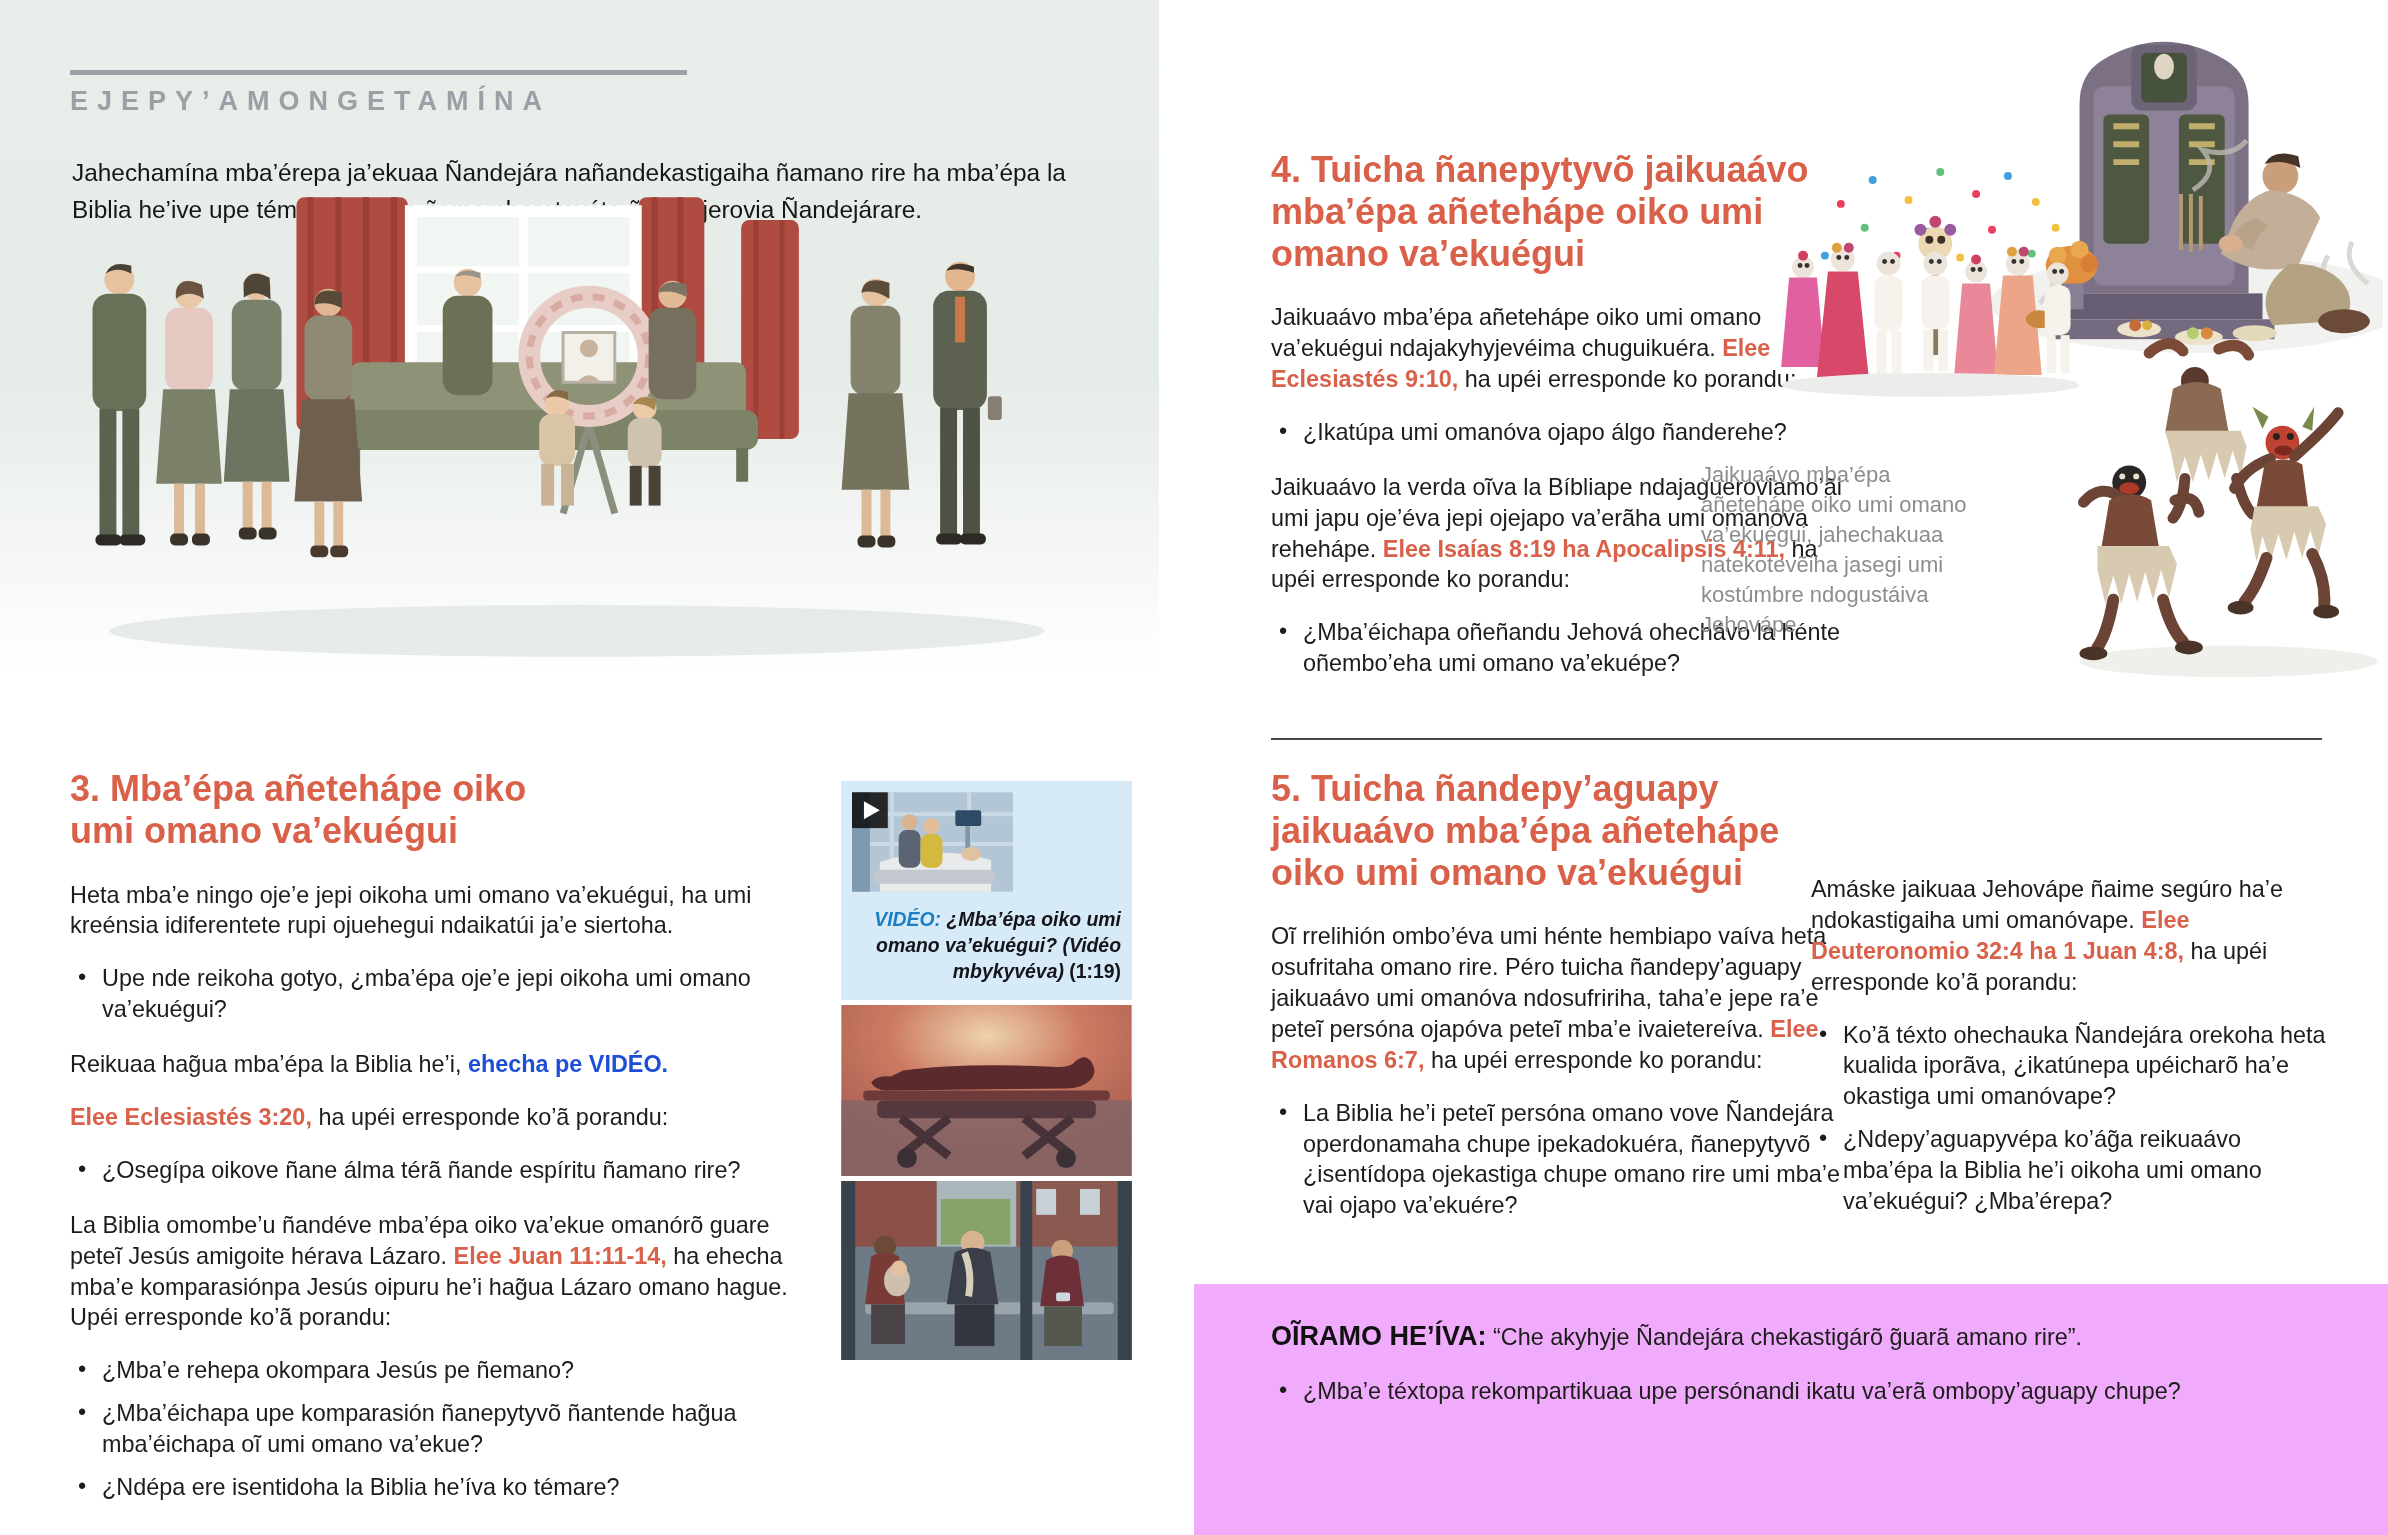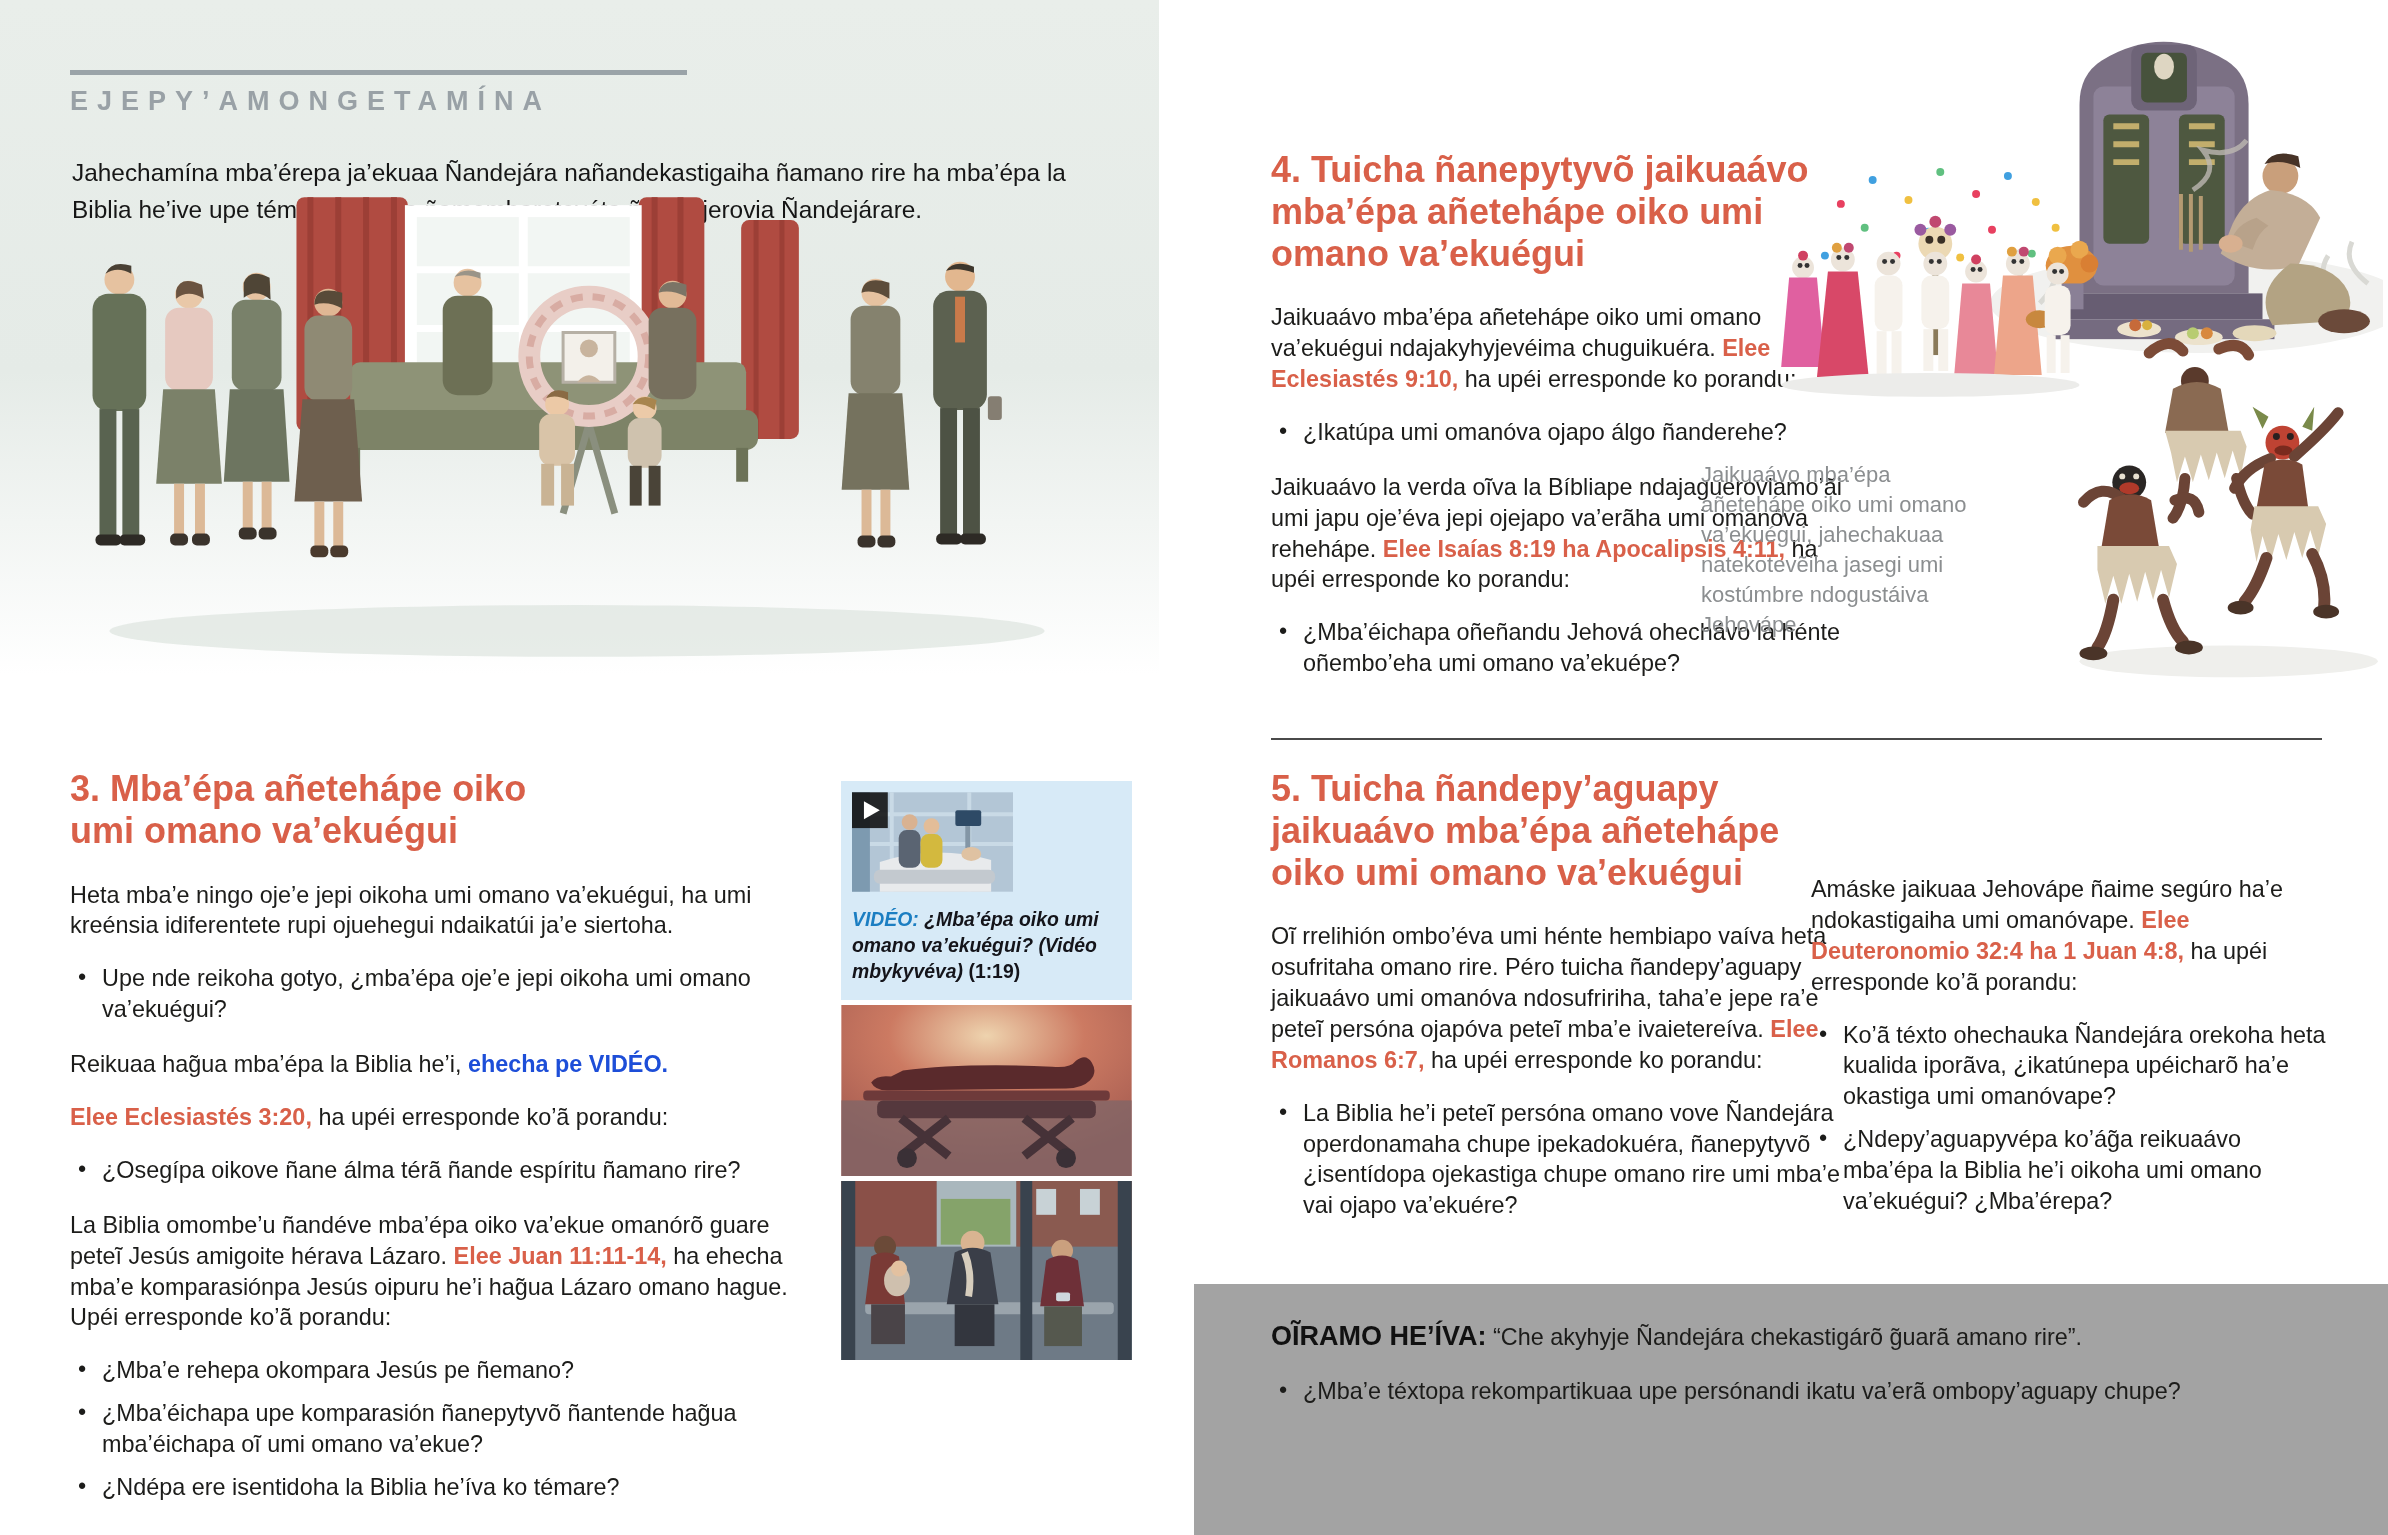--- a/index.html
+++ b/index.html
@@ -15,29 +15,29 @@
   .body-t{font-size:23.4px;line-height:1.32;margin:0 0 22px 0;color:#1c1c1a;}
   .ref{color:#d96049;font-weight:bold;}
   .link{color:#1d4ed8;font-weight:bold;cursor:pointer;}
   ul.blist{list-style:none;margin:0 0 24px 0;padding:0;}
   ul.blist li{position:relative;padding-left:32px;margin:0 0 12px 0;font-size:23.4px;line-height:1.32;}
   ul.blist li::before{content:"•";position:absolute;left:8px;top:-1px;}
   .sec3{left:70px;top:768px;width:731px;}
   .sec4{left:1271px;top:149px;width:572px;}
   .sec5a{left:1271px;top:768px;width:572px;}
   .sec5b{left:1811px;top:874px;width:517px;}
-  .rightcol{left:841px;top:781px;width:291px;}
+  .rightcol{left:841px;top:781px;width:291px;text-align:right;}
   .video-box{background:#d7eaf7;padding:11px 11px 16px 11px;box-sizing:border-box;width:291px;}
   .vthumb{position:relative;width:161px;height:100px;display:block;}
   .vcap{margin-top:14px;font-size:19.4px;font-weight:bold;font-style:italic;line-height:1.34;color:#14141a;}
   .vcap .vlabel{color:#1b7ec2;}
   .media{display:block;margin-top:5px;}
   .illo-caption{left:1701px;top:460px;width:277px;font-size:22px;line-height:1.36;color:#8b8e90;}
   .divider{left:1271px;top:738px;width:1051px;height:2px;background:#4a4a4a;}
-  .review-box{left:1194px;top:1284px;width:1194px;height:252px;background:#a3a3a3;box-sizing:border-box;
+  .review-box{left:1194px;top:1284px;width:1194px;height:252px;background:#f0abfc;box-sizing:border-box;
               padding:34px 60px 0 77px;}
   .review-line{font-size:23.4px;line-height:1.4;}
   .review-label{font-size:27px;font-weight:bold;color:#111;}
   .review-box ul.blist{margin-top:20px;}
   svg{display:block;}
 </style>
 </head>
 <body>
 
 <div class="page">

